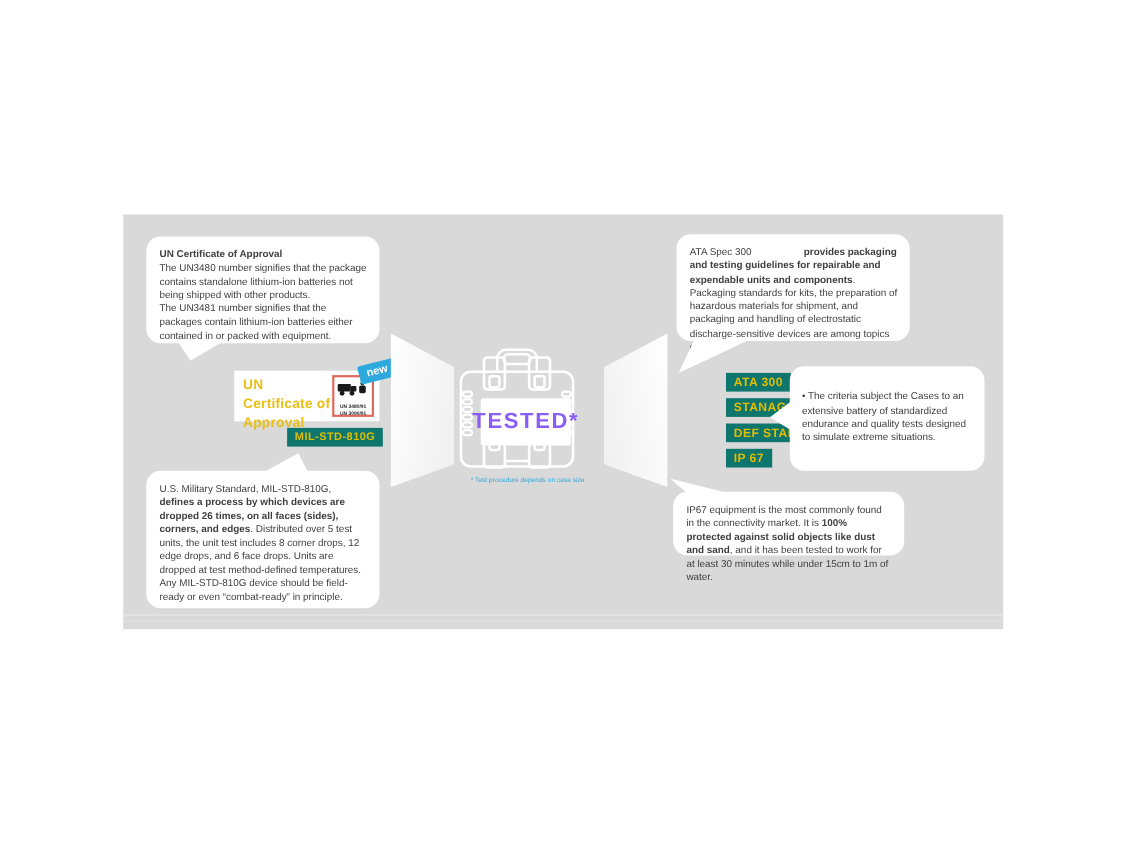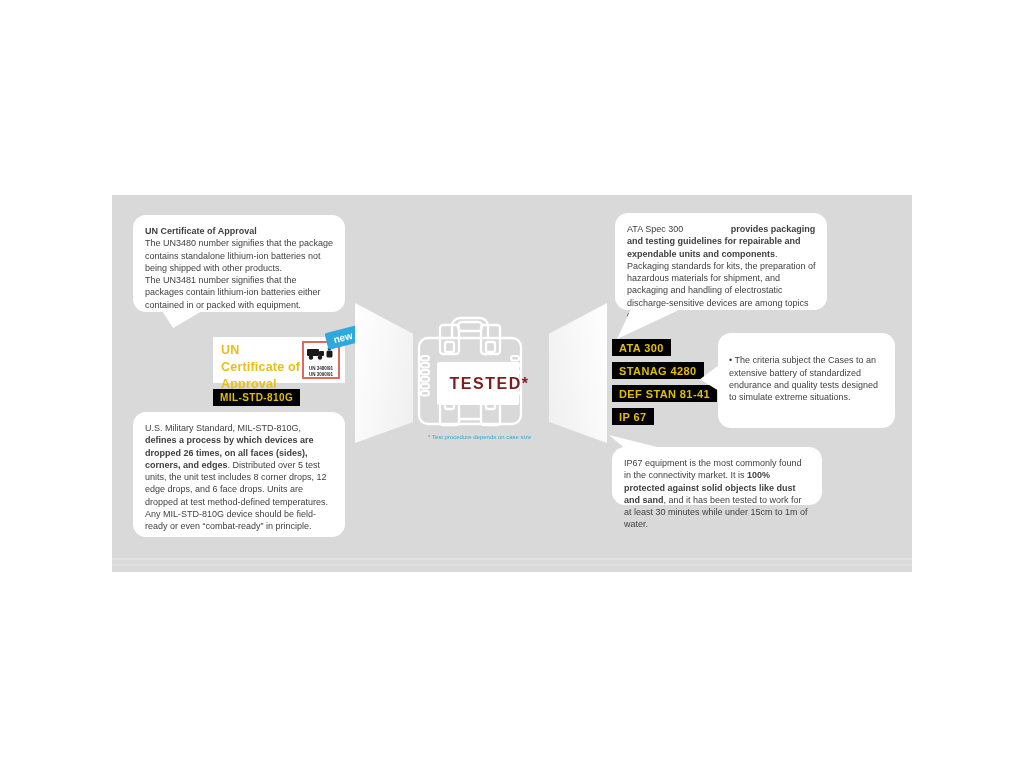--- a/index.html
+++ b/index.html
@@ -13,23 +13,24 @@
   .stripe{position:absolute;left:0;width:800px;height:2px;background:#e2e2e2;}
   
   .bubble{
     position:absolute;background:#ffffff;border-radius:13px;
     color:#3f3f3f;font-size:9px;line-height:12.3px;
   }
   .bubble .txt{padding:10px 11px 8px 12px;}
   .tail{position:absolute;background:#ffffff;}
   
   .chip{
-    position:absolute;background:#000000;color:#e3bd00;font-weight:bold;
+    position:absolute;background:#0f766e;color:#e3bd00;font-weight:bold;
     font-size:11px;letter-spacing:.4px;padding:0 7px;display:flex;align-items:center;
     white-space:nowrap;
+    margin-left:48px;
   }
   
   #un-label{position:absolute;left:213px;top:337px;width:132px;height:46px;background:#fff;}
   #un-label .cap{
     position:absolute;left:8px;top:5px;width:84px;color:#e9bf17;font-weight:bold;
     font-size:12.5px;line-height:17px;letter-spacing:.2px;
   }
   #un-stamp{
     position:absolute;right:5px;top:4px;width:38px;height:38px;background:#fff;
     border:2px solid #e0685c;box-sizing:border-box;text-align:center;
@@ -46,21 +47,21 @@
   #wedge-left{left:355px;background:linear-gradient(100deg,#ffffff,#efefef);
     clip-path:polygon(0 0,100% 22%,100% 85%,0 100%);}
   #wedge-right{left:549px;background:linear-gradient(260deg,#ffffff,#efefef);
     clip-path:polygon(100% 0,0 22%,0 85%,100% 100%);}
   
   #case-wrap{position:absolute;left:412px;top:303px;width:116px;height:130px;}
   #tested-panel{
     position:absolute;left:437px;top:362px;width:82px;height:43px;background:#ffffff;
     border-radius:2px;display:flex;align-items:center;justify-content:center;
   }
-  #tested-panel span{color:#7f1d1d;font-weight:bold;font-size:16px;letter-spacing:1.5px;padding-left:23px;}
+  #tested-panel span{color:#8b5cf6;font-weight:bold;font-size:20px;letter-spacing:1.5px;}
   #footnote{
     position:absolute;left:428px;top:434px;color:#2ea9dd;font-size:6px;letter-spacing:0px;
   }
 </style>
 </head>
 <body>
 
 <div id="canvas">
   <div id="band">
     <div class="stripe" style="top:363px"></div>
@@ -87,21 +88,21 @@
         <div>UN 3480/91</div>
         <div>UN 3090/91</div>
       </div>
     </div>
   </div>
   <div id="new-badge">new</div>
 
   <div class="chip" style="left:213px;top:389px;height:17px;font-size:10px">MIL-STD-810G</div>
 
   <div class="tail" style="left:240px;top:412px;width:40px;height:17px;clip-path:polygon(0 100%,100% 100%,78% 0)"></div>
-  <div class="bubble" style="left:133px;top:412px;width:212px;height:125px">
+  <div class="bubble" style="left:133px;top:428px;width:212px;height:125px">
     <div class="txt"><span>U.S. Military Standard, MIL-STD-810G, </span><span style="font-weight: bold;">defines a process by which devices are dropped 26 times, on all faces (sides), corners, and edges</span><span>. Distributed over 5 test units, the unit test includes 8 corner drops, 12 edge drops, and 6 face drops. Units are dropped at test method-defined temperatures.</span><br><span>Any MIL-STD-810G device should be field-ready or even “combat-ready” in principle.</span></div>
   </div>
 
   <div class="wedge" id="wedge-left"></div>
   <div class="wedge" id="wedge-right"></div>
 
   <div id="case-wrap">
     <svg width="116" height="130" viewBox="0 0 116 130" fill="none">
       <g stroke="#ffffff" stroke-width="2.3" fill="none" stroke-linecap="round">
         <path d="M40,35 v-12 a8,8 0 0 1 8,-8 h20 a8,8 0 0 1 8,8 v12"></path>

